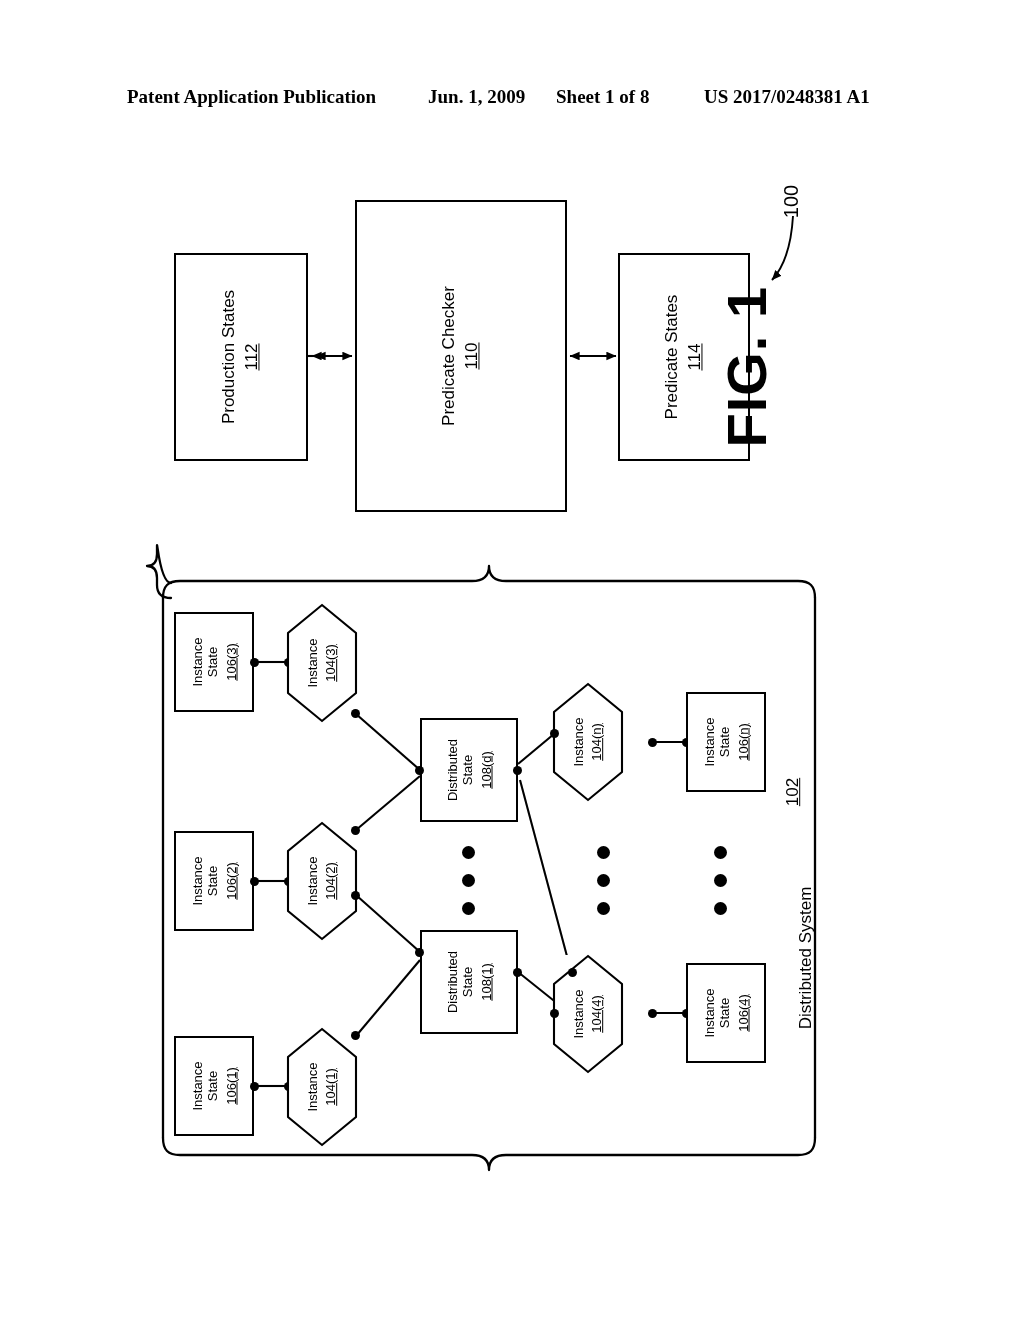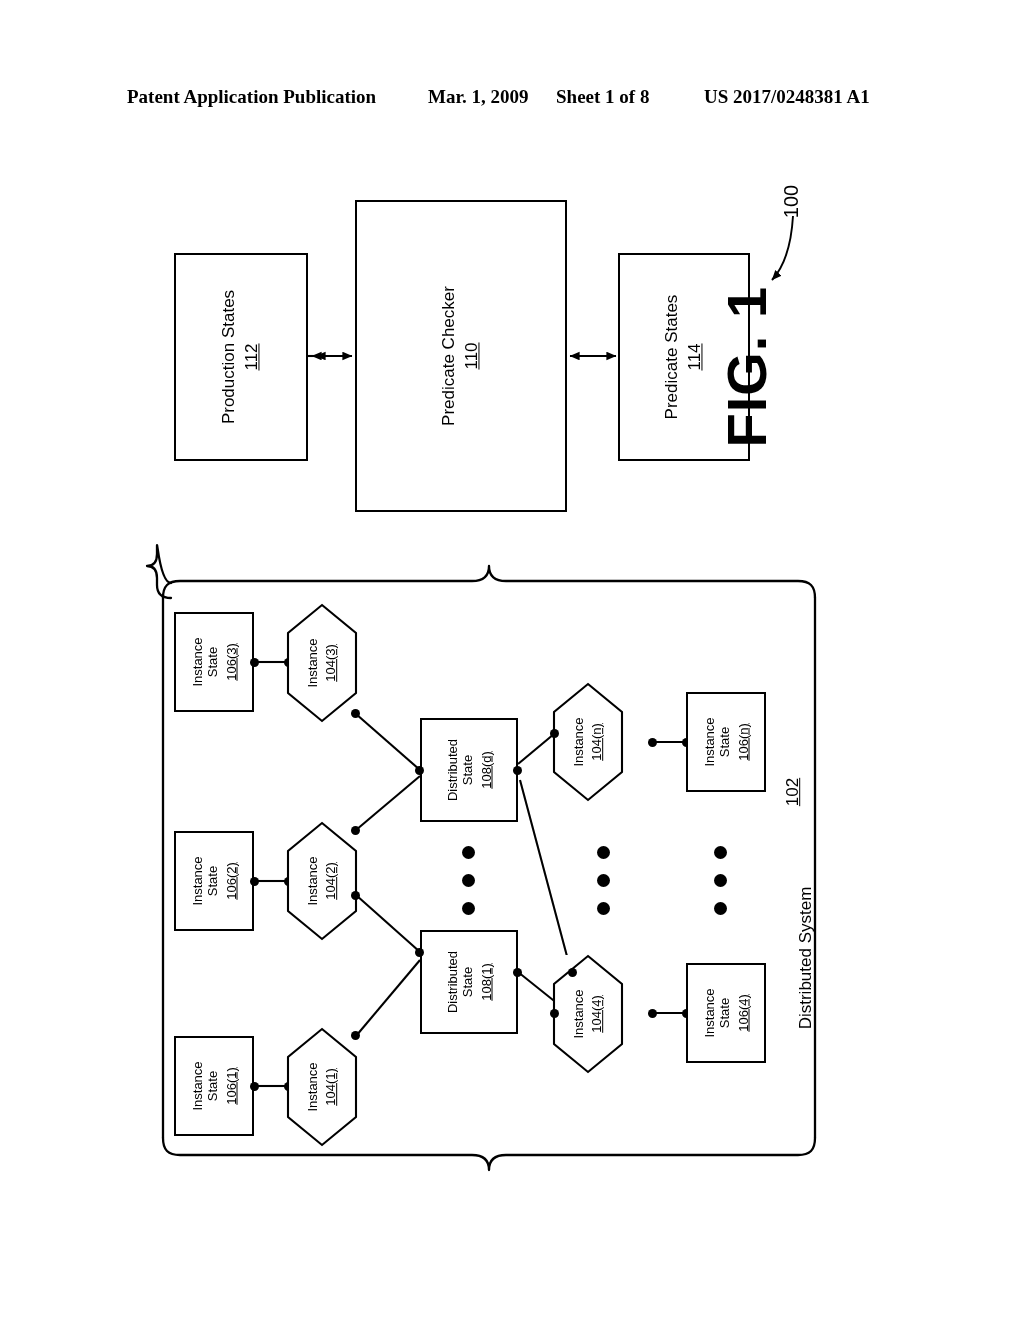--- a/index.html
+++ b/index.html
@@ -48,21 +48,21 @@
   .ln{stroke:#000;stroke-width:2.1px;fill:none;}
   .lnthin{stroke:#000;stroke-width:1.9px;fill:none;}
   .brace{stroke:#000;stroke-width:2.3px;fill:none;
          stroke-linecap:round;stroke-linejoin:round;}
 </style>
 </head>
 <body>
 
 <div class="hdr">
   <span class="h-pub">Patent Application Publication</span>
-  <span class="h-date">Mar. 1, 2009</span>
+  <span class="h-date">Jun. 1, 2009</span>
   <span class="h-sheet">Sheet 1 of 8</span>
   <span class="h-num">US 2017/0248381 A1</span>
 </div>
 
 <svg class="overlay">
   <defs>
     <marker id="ah" markerWidth="11" markerHeight="11" refX="9.6" refY="4.3" orient="auto" markerUnits="userSpaceOnUse">
       <path d="M0,0 L10,4.3 L0,8.6 z" fill="#000"></path>
     </marker>
     <marker id="ahr" markerWidth="11" markerHeight="11" refX="9.6" refY="4.3" orient="auto" markerUnits="userSpaceOnUse">

